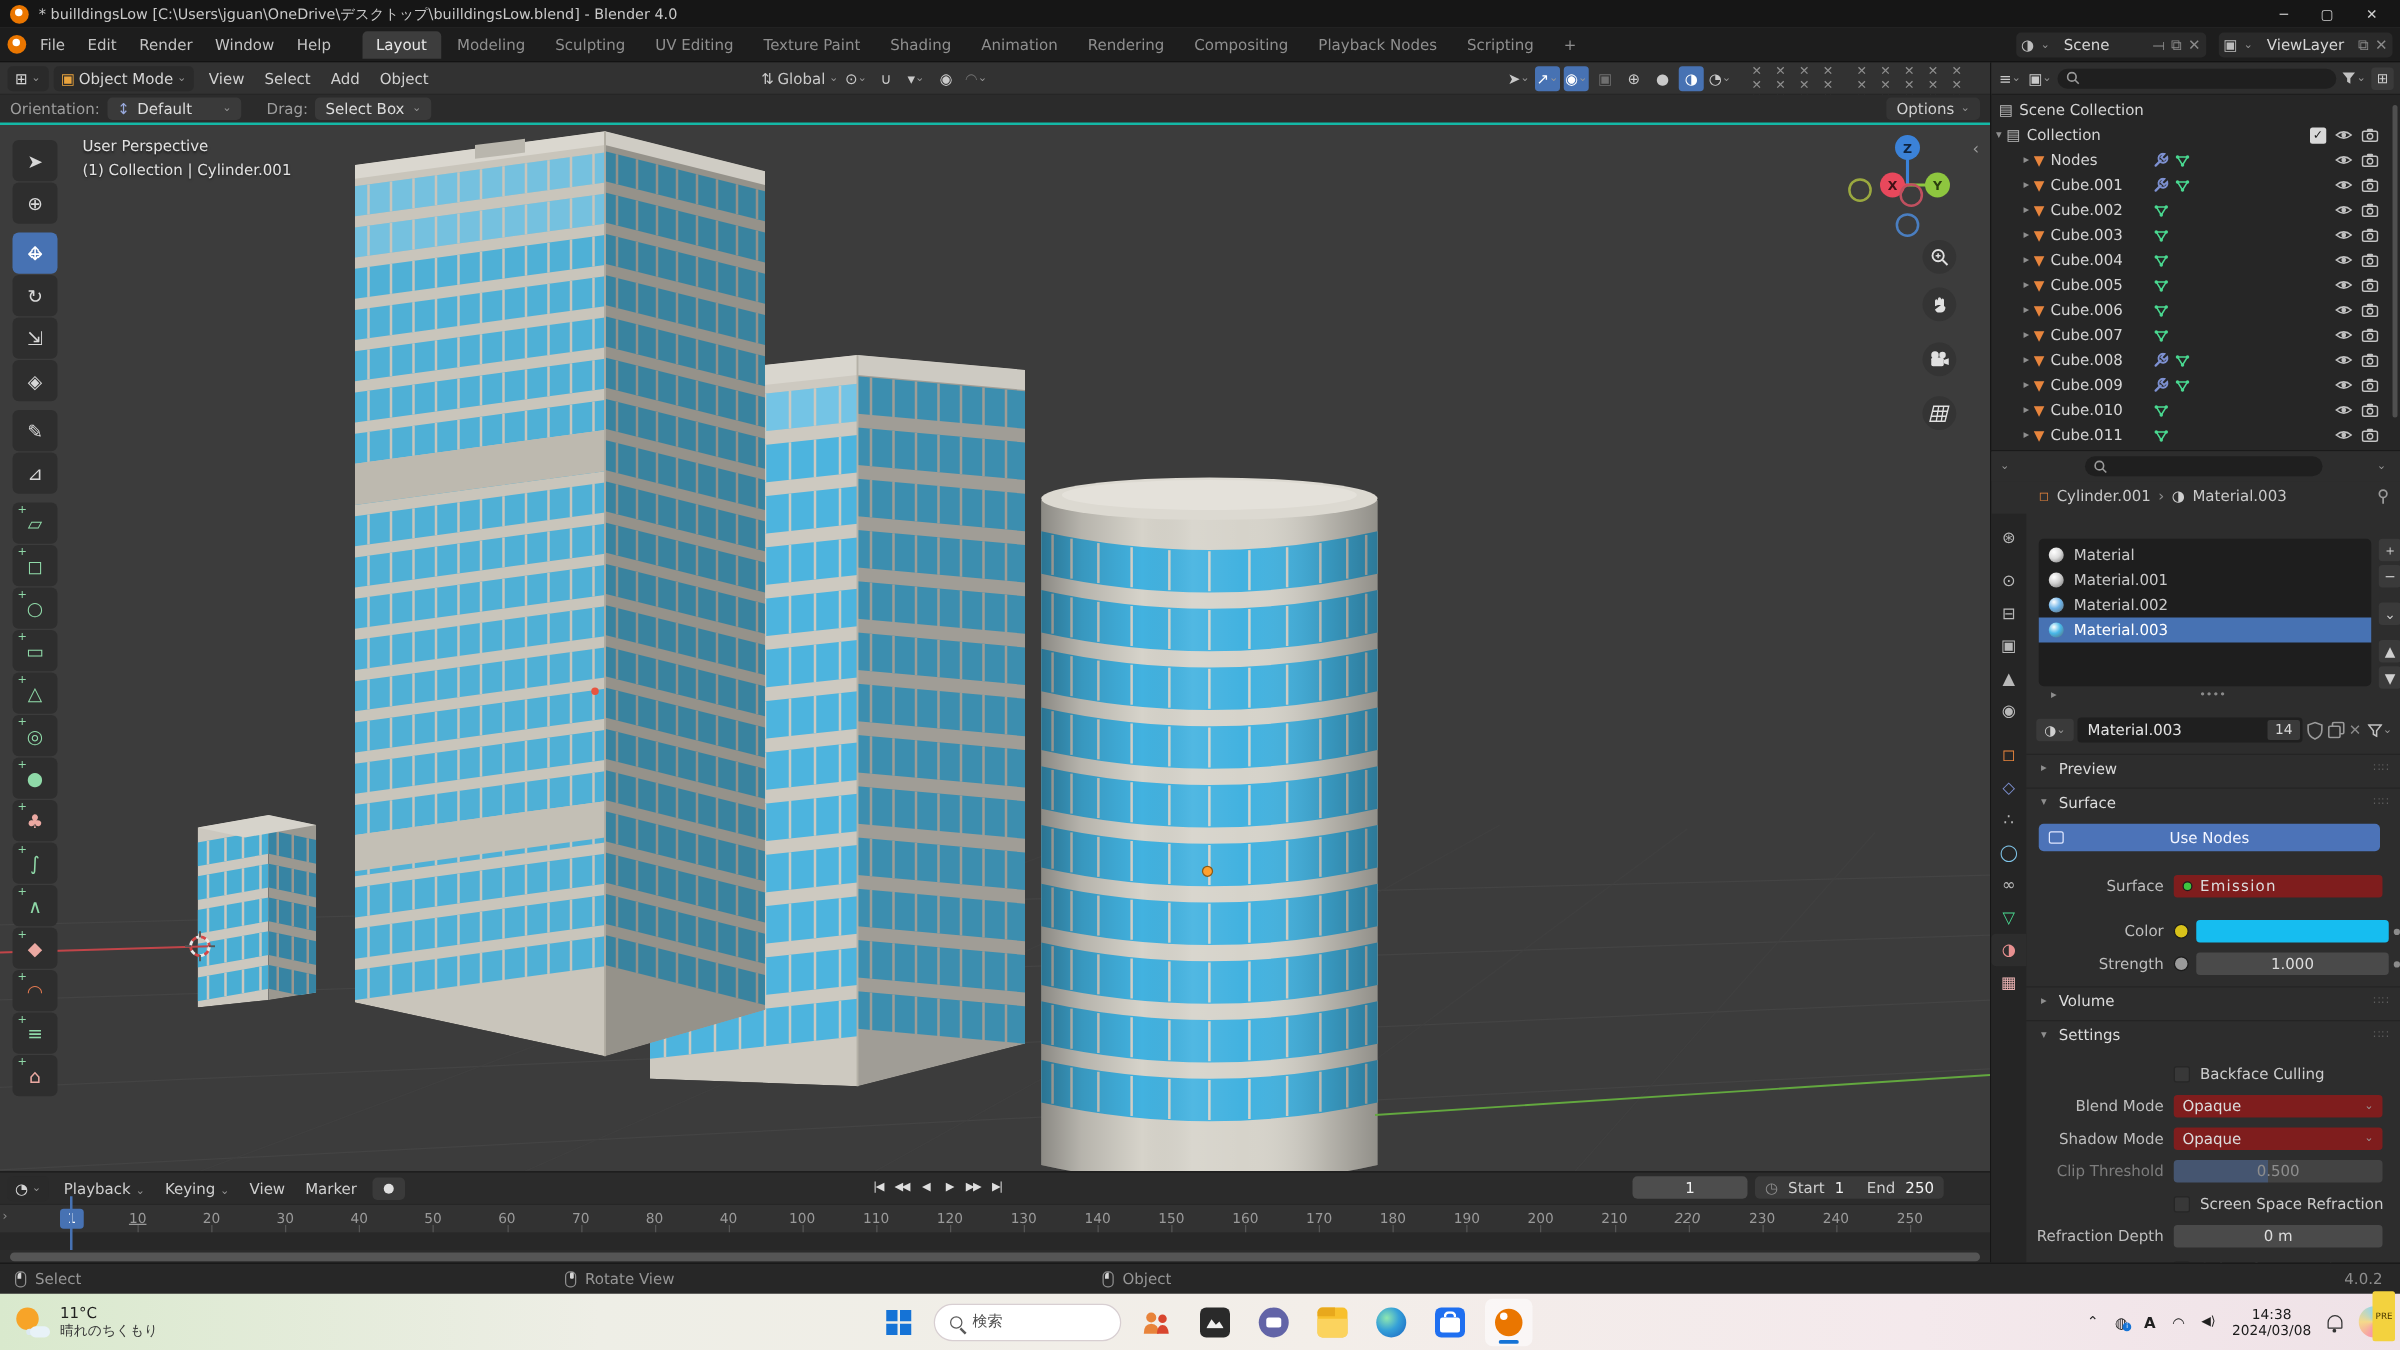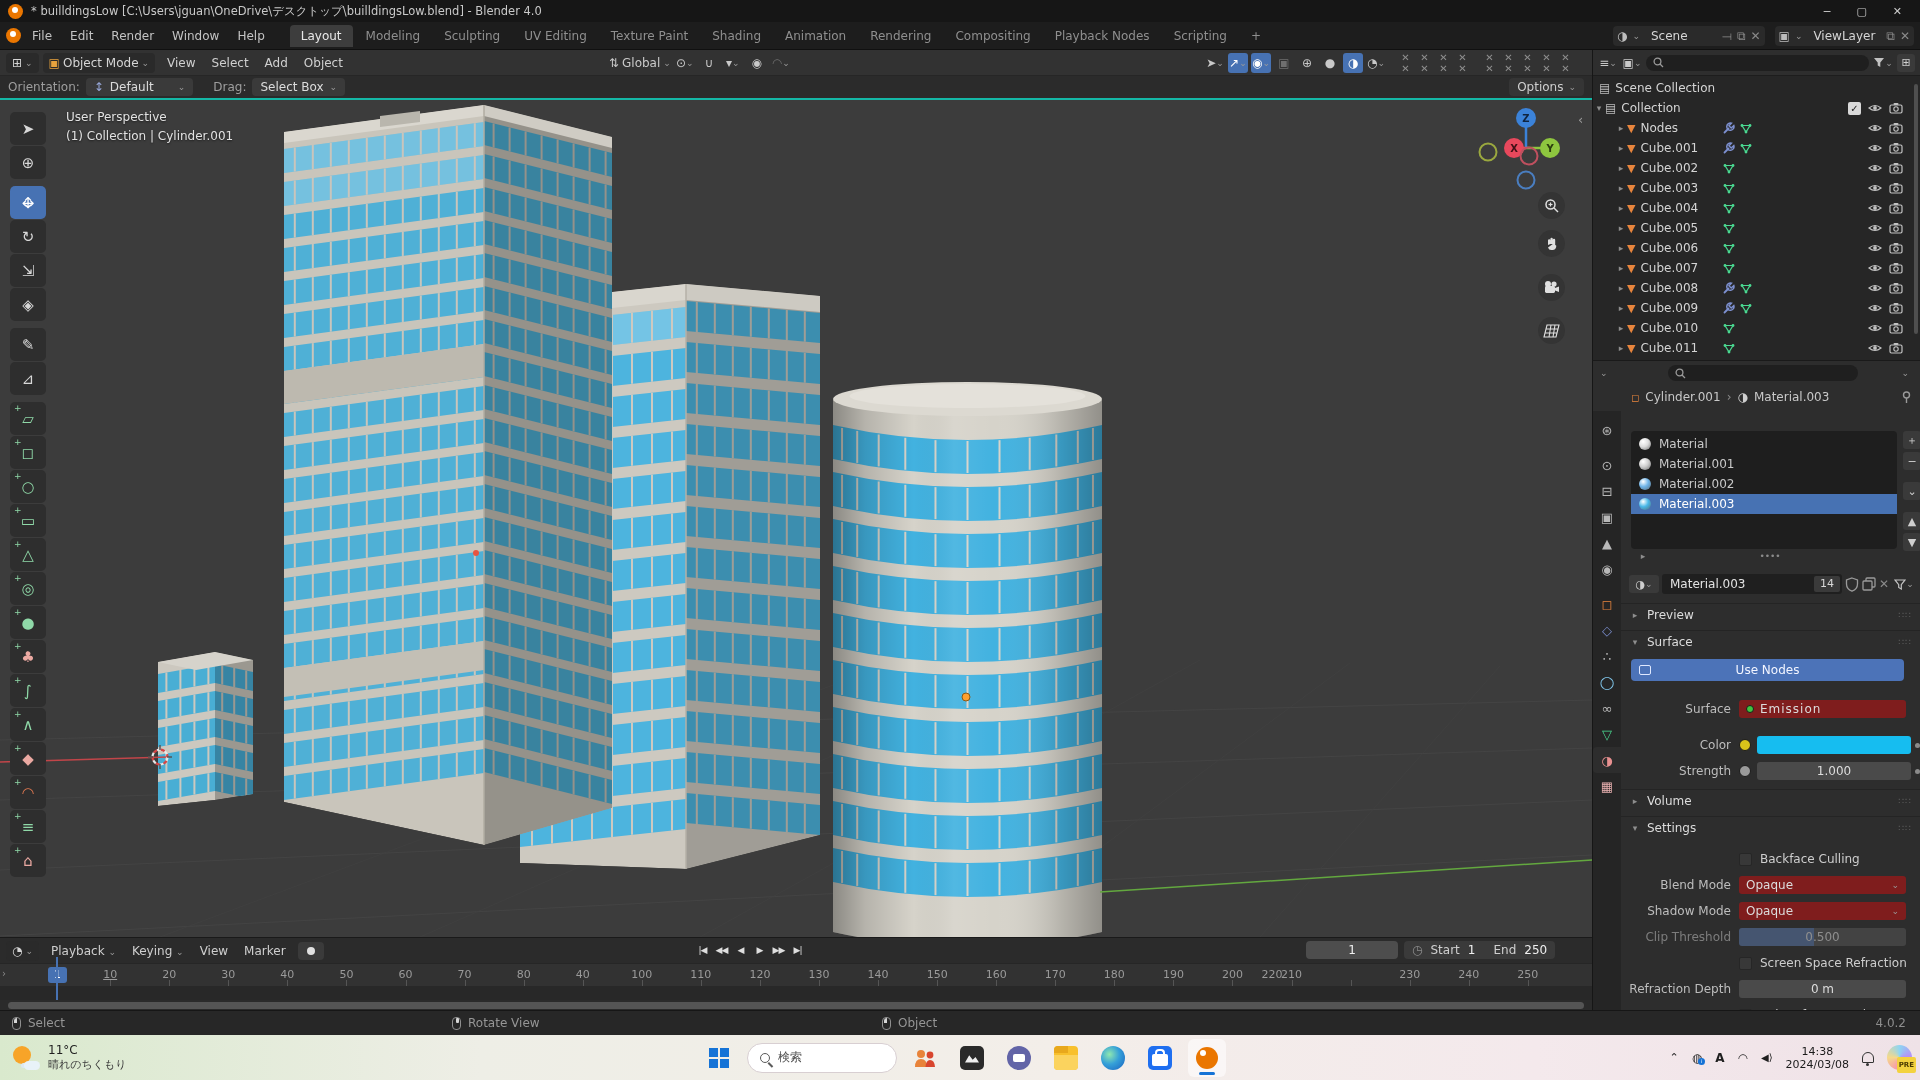--- a/index.html
+++ b/index.html
@@ -136,21 +136,21 @@
 .mag{width:10px;height:10px;border:1.6px solid #5a5a5a;border-radius:50%;position:relative}
 .mag::after{content:"";position:absolute;left:8px;top:8px;width:6px;height:1.6px;background:#5a5a5a;transform:rotate(45deg);transform-origin:0 0}
 .appglyph{width:24px;height:24px;border-radius:5px}
 .tico.active{background:rgba(255,255,255,.55)}
 .tico.active::after{content:"";position:absolute;bottom:2px;left:11px;width:16px;height:3px;border-radius:2px;background:#1573d6}
 #tray{position:absolute;right:8px;display:flex;align-items:center;gap:13px;color:#1f1f1f}
 #clock{text-align:center;font-size:11px;line-height:13px;color:#1b1b1b}
 .bell{width:12px;height:11px;background:transparent;border:1.5px solid #333;border-radius:6px 6px 1px 1px;position:relative}
 .bell::after{content:"";position:absolute;left:3px;bottom:-4px;width:3px;height:3px;border-radius:50%;background:#333}
 #copilot{width:25px;height:25px;border-radius:50%;background:conic-gradient(#8fd5f2,#b78cf7,#f78fb0,#f5d98a,#8fd5f2);position:relative}
-#copilot .pre{position:absolute;right:-4px;bottom:-3px;background:#f3d23e;color:#4a3a00;font-size:7px;padding:4px 2px;border-radius:2px;font-weight:bold}
+#copilot .pre{position:absolute;right:-4px;bottom:-3px;background:#f3d23e;color:#4a3a00;font-size:7px;padding:16px 2px;border-radius:2px;font-weight:normal}
 svg text{font-family:"DejaVu Sans",sans-serif}
 </style>
 </head>
 <body>
 
 <div id="app">
 
   <div id="titlebar" class="abs">
     <span class="blicon"></span>
     <span class="title">* builldingsLow [C:\Users\jguan\OneDrive\デスクトップ\builldingsLow.blend] - Blender 4.0</span>
@@ -1432,21 +1432,21 @@
         <span class="tick" style="left: 1055.28px;">170</span>
         <span class="tickline" style="left: 1055.28px;"></span>
         <span class="tick" style="left: 1114.35px;">180</span>
         <span class="tickline" style="left: 1114.35px;"></span>
         <span class="tick" style="left: 1173.42px;">190</span>
         <span class="tickline" style="left: 1173.42px;"></span>
         <span class="tick" style="left: 1232.49px;">200</span>
         <span class="tickline" style="left: 1232.49px;"></span>
         <span class="tick" style="left: 1291.56px;">210</span>
         <span class="tickline" style="left: 1291.56px;"></span>
-        <span class="tick" style="left: 1272px;">220</span>
+        <span class="tick" style="left: 1350px; font-style: italic;">220</span>
         <span class="tickline" style="left: 1350.63px;"></span>
         <span class="tick" style="left: 1409.7px;">230</span>
         <span class="tickline" style="left: 1409.7px;"></span>
         <span class="tick" style="left: 1468.77px;">240</span>
         <span class="tickline" style="left: 1468.77px;"></span>
         <span class="tick" style="left: 1527.84px;">250</span>
         <span class="tickline" style="left: 1527.84px;"></span>
       </div>
     <div id="tltrack"></div>
     <div id="playhead"></div>

